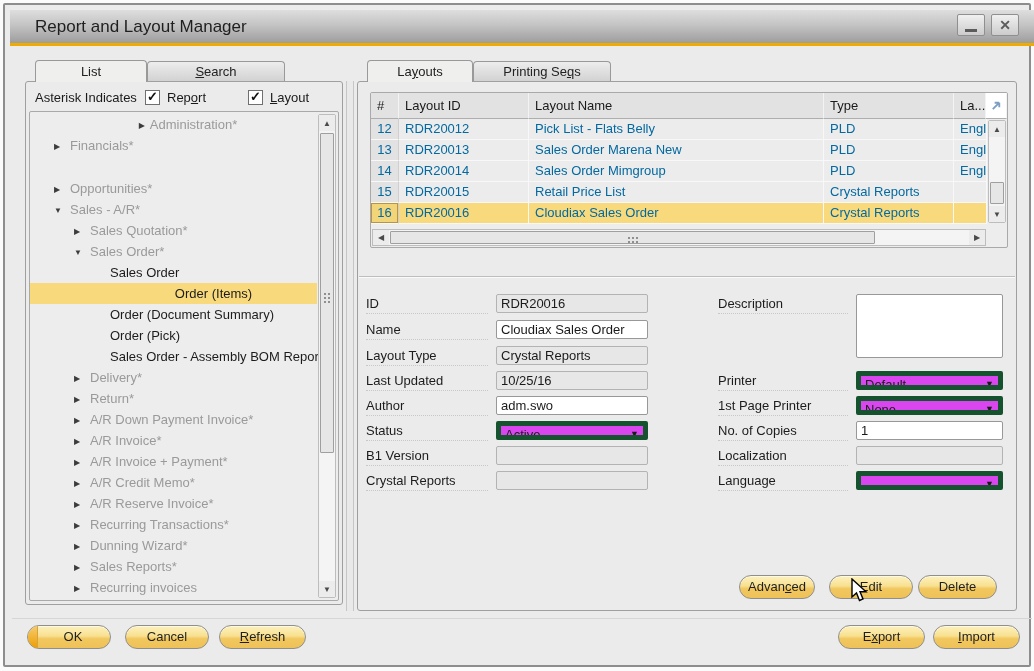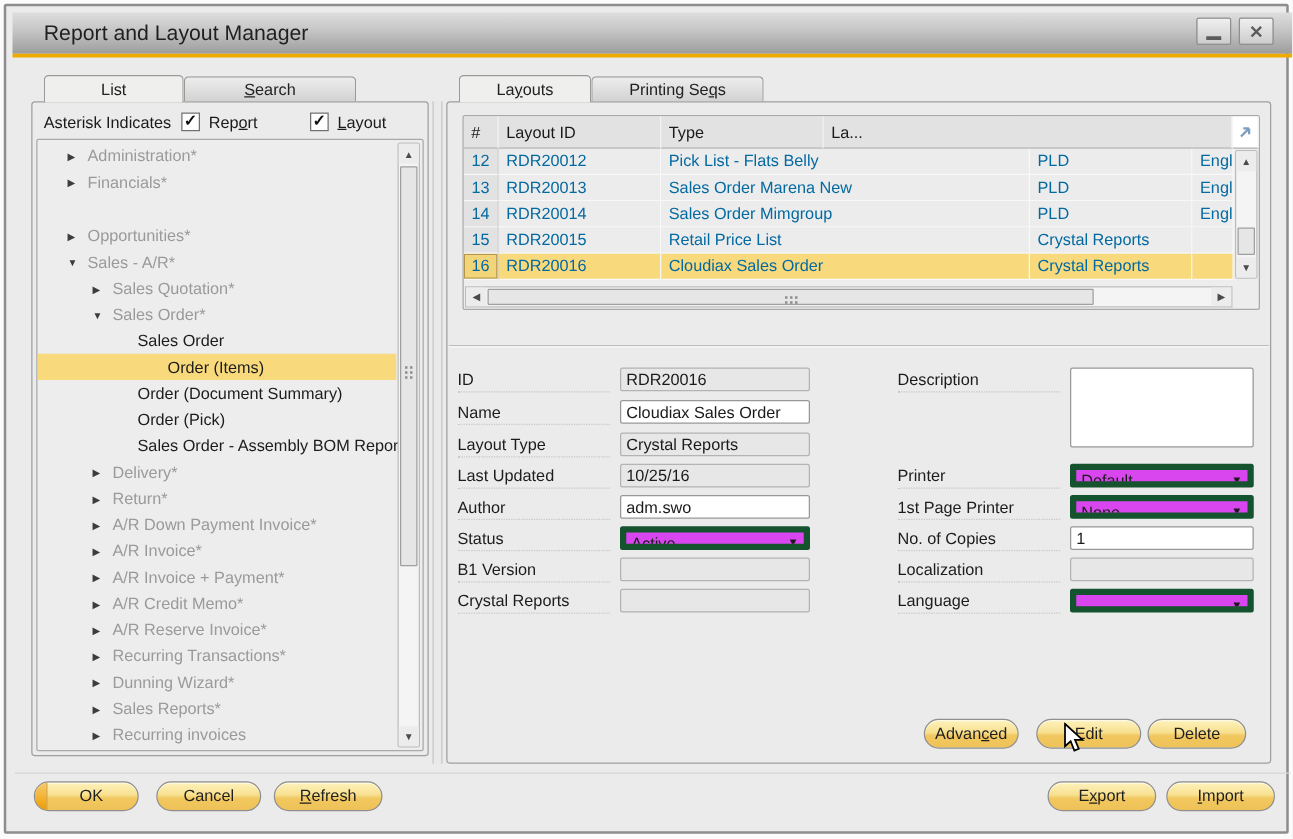--- a/index.html
+++ b/index.html
@@ -151,28 +151,28 @@
       </span>
       <span class="cb-report-label">Rep<span class="mn">o</span>rt</span>
       <span class="checkbox cb-layout">
         <span class="check">✓</span>
       </span>
       <span class="cb-layout-label"><span class="mn">L</span>ayout</span>
     </div>
 
     <div class="tree-box">
       <div class="tree">
-          <div class="tree-item" style="padding-left: 24px;"><span class="tree-arrow">▶</span><span class="tree-label dim">Administration*</span></div>
+          <div class="tree-item" style="padding-left: 24px; text-align: center;"><span class="tree-arrow">▶</span><span class="tree-label dim">Administration*</span></div>
           <div class="tree-item" style="padding-left: 24px;"><span class="tree-arrow">▶</span><span class="tree-label dim">Financials*</span></div>
           <div class="tree-item" style="padding-left: 24px; margin-top: 22px;"><span class="tree-arrow">▶</span><span class="tree-label dim">Opportunities*</span></div>
           <div class="tree-item" style="padding-left: 24px;"><span class="tree-arrow">▼</span><span class="tree-label dim">Sales - A/R*</span></div>
           <div class="tree-item" style="padding-left: 44px;"><span class="tree-arrow">▶</span><span class="tree-label dim">Sales Quotation*</span></div>
           <div class="tree-item" style="padding-left: 44px;"><span class="tree-arrow">▼</span><span class="tree-label dim">Sales Order*</span></div>
           <div class="tree-item" style="padding-left: 64px;"><span class="tree-arrow"></span><span class="tree-label">Sales Order</span></div>
-          <div class="tree-item selected" style="padding-left: 88px;"><span class="tree-arrow"></span><span class="tree-label">Order (Items)</span></div>
+          <div class="tree-item selected" style="padding-left: 64px; text-align: center;"><span class="tree-arrow"></span><span class="tree-label">Order (Items)</span></div>
           <div class="tree-item" style="padding-left: 64px;"><span class="tree-arrow"></span><span class="tree-label">Order (Document Summary)</span></div>
           <div class="tree-item" style="padding-left: 64px;"><span class="tree-arrow"></span><span class="tree-label">Order (Pick)</span></div>
           <div class="tree-item" style="padding-left: 64px;"><span class="tree-arrow"></span><span class="tree-label">Sales Order - Assembly BOM Report</span></div>
           <div class="tree-item" style="padding-left: 44px;"><span class="tree-arrow">▶</span><span class="tree-label dim">Delivery*</span></div>
           <div class="tree-item" style="padding-left: 44px;"><span class="tree-arrow">▶</span><span class="tree-label dim">Return*</span></div>
           <div class="tree-item" style="padding-left: 44px;"><span class="tree-arrow">▶</span><span class="tree-label dim">A/R Down Payment Invoice*</span></div>
           <div class="tree-item" style="padding-left: 44px;"><span class="tree-arrow">▶</span><span class="tree-label dim">A/R Invoice*</span></div>
           <div class="tree-item" style="padding-left: 44px;"><span class="tree-arrow">▶</span><span class="tree-label dim">A/R Invoice + Payment*</span></div>
           <div class="tree-item" style="padding-left: 44px;"><span class="tree-arrow">▶</span><span class="tree-label dim">A/R Credit Memo*</span></div>
           <div class="tree-item" style="padding-left: 44px;"><span class="tree-arrow">▶</span><span class="tree-label dim">A/R Reserve Invoice*</span></div>
@@ -195,20 +195,21 @@
 
     <div class="tab active" style="left:362px; width:106px;">La<span class="mn">y</span>outs</div>
     <div class="tab" style="left:468px; width:138px;">Printing Se<span class="mn">q</span>s</div>
 
     <div class="panel right-panel">
 
       <div class="table-box">
         <div class="grid-header">
           <div class="hcell c-num">#</div>
           <div class="hcell c-id">Layout ID</div>
+          <div class="hcell c-name">Layout Name</div>
           <div class="hcell c-type">Type</div>
           <div class="hcell c-lang">La...</div>
           <div class="hcell c-corner">
             <svg class="corner-arrow-svg" viewBox="0 0 14 14">
               <path d="M3 11 L10 4 M10 4 L5 4 M10 4 L10 9" stroke="#7d9ec2" stroke-width="2" fill="none"></path>
             </svg>
           </div>
         </div>
         <div class="grid-rows">
             <div class="grow">

